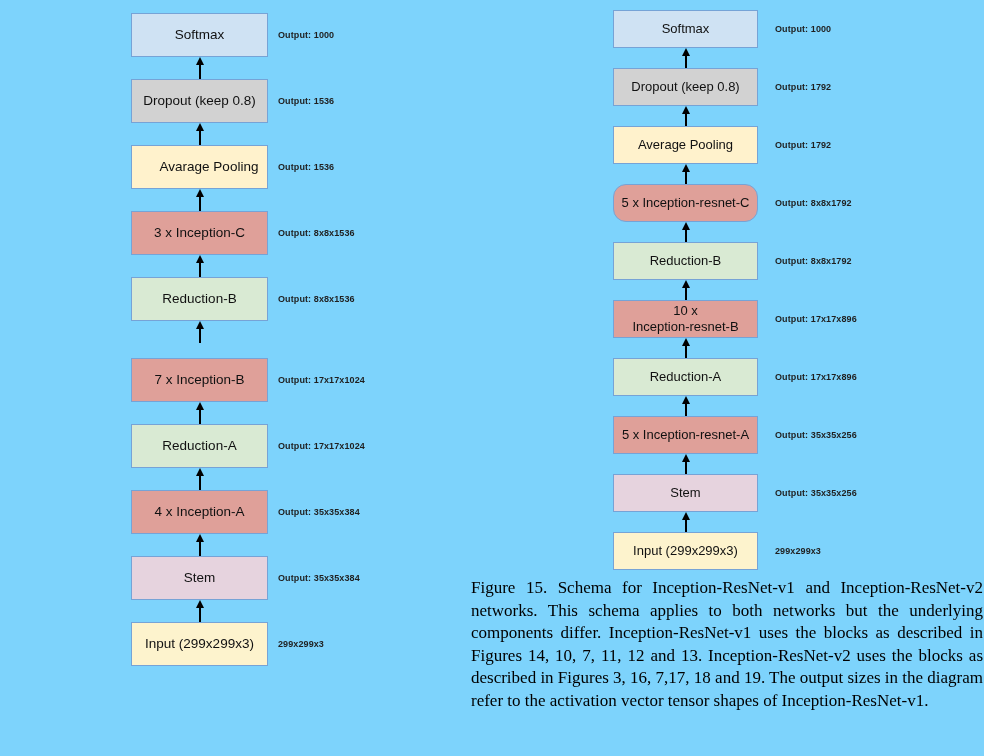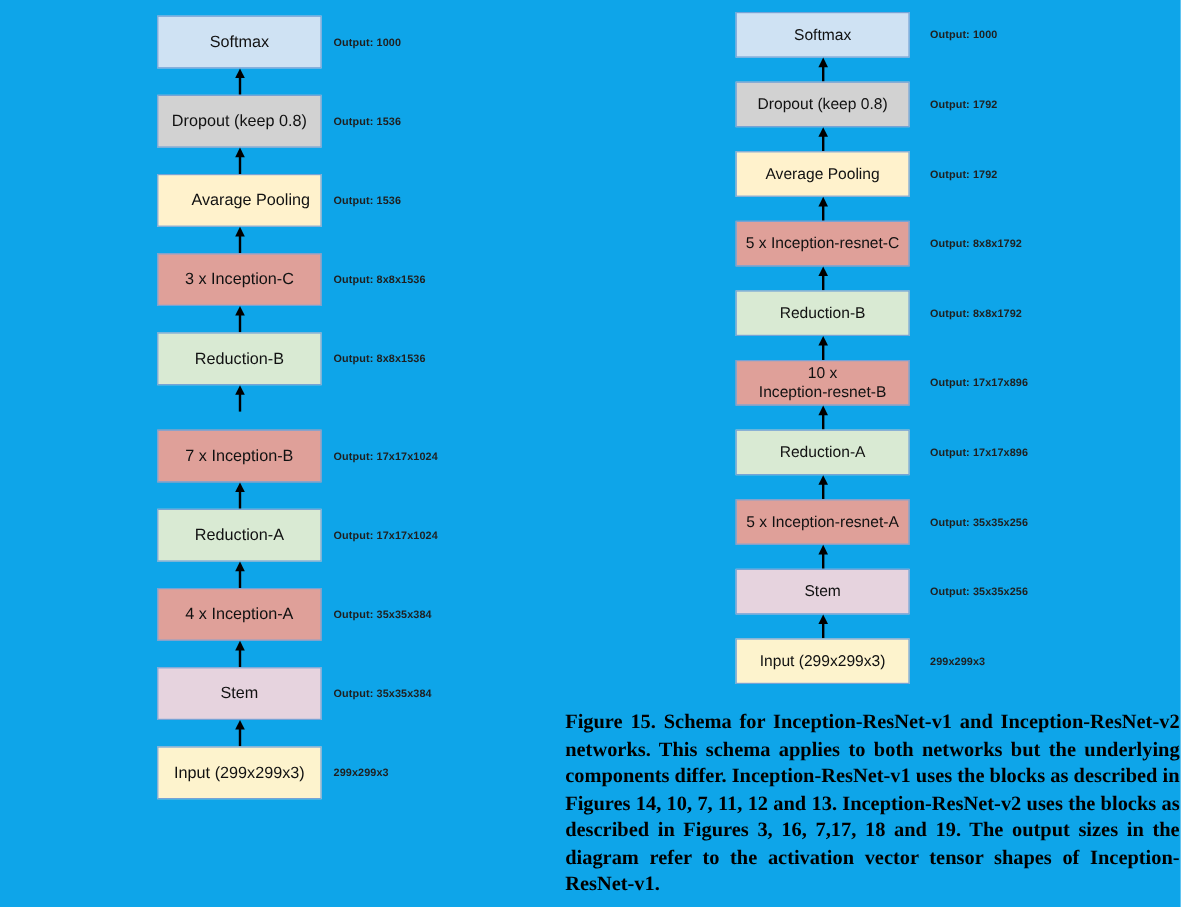--- a/index.html
+++ b/index.html
@@ -1,20 +1,20 @@
 <!DOCTYPE html>
 <html><head>
 <meta charset="utf-8">
 <style>
   * { margin:0; padding:0; box-sizing:border-box; }
   html,body { background:#ffffff; }
   .page {
     position:relative;
     width:984px; height:756px;
-    background:#0ea5e9;
+    background:#7dd3fc;
     overflow:hidden;
     font-family:"Liberation Sans", sans-serif;
   }
 
   .diagram { position:absolute; }
   .diagram.d9  { left:131px; top:13px;  width:137px; }
   .diagram.d15 { left:613px; top:10px;  width:145px; }
 
   .node { position:relative; width:100%; }
 
@@ -70,21 +70,21 @@
 
   .caption {
     position:absolute;
     font-family:"Liberation Serif", serif;
     font-size:17px;
     line-height:22.5px;
     color:#000000;
     text-align:justify;
   }
   .caption.c9  { left:4px;   top:666px; width:467px; }
-  .caption.c15 { left:471px; top:591px; width:512px;font-weight:bold; }
+  .caption.c15 { left:471px; top:577px; width:512px; }
 </style>
 </head>
 <body>
 
 <div class="page">
 
   <div class="diagram d9">
 
     <div class="node">
       <div class="box" style="background-color: rgb(207, 226, 243); border-color: rgb(118, 163, 214);">
@@ -187,21 +187,21 @@
 
     <div class="node">
       <div class="box" style="background-color: rgb(255, 242, 204); border-color: rgb(118, 163, 214);">
         <span class="box-label">Average Pooling</span>
       </div>
       <span class="output-label">Output: 1792</span>
     </div>
     <div class="arrow"></div>
 
     <div class="node">
-      <div class="box" style="background-color: rgb(223, 160, 153); border-color: rgb(118, 163, 214);">
+      <div class="box" style="background-color: rgb(223, 160, 153); border-color: rgb(118, 163, 214); border-radius: 13px;">
         <span class="box-label">5 x Inception-resnet-C</span>
       </div>
       <span class="output-label">Output: 8x8x1792</span>
     </div>
     <div class="arrow"></div>
 
     <div class="node">
       <div class="box" style="background-color: rgb(217, 234, 211); border-color: rgb(118, 163, 214);">
         <span class="box-label">Reduction-B</span>
       </div>

